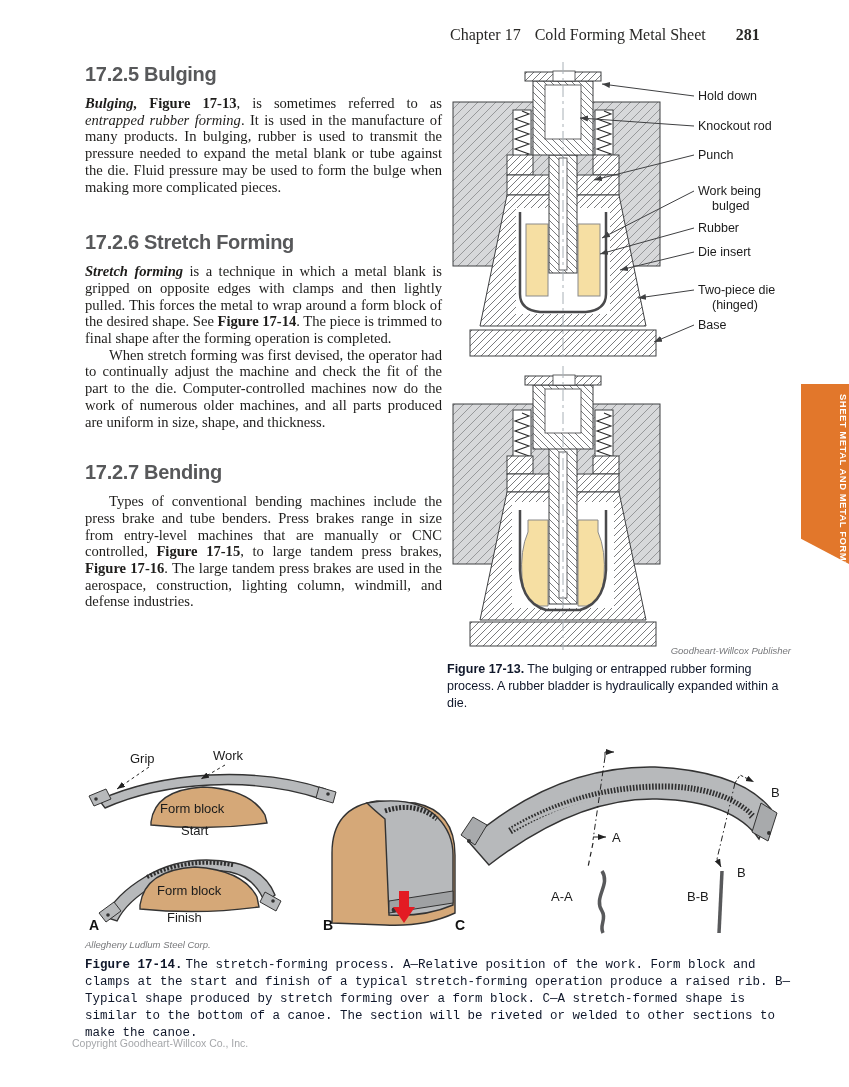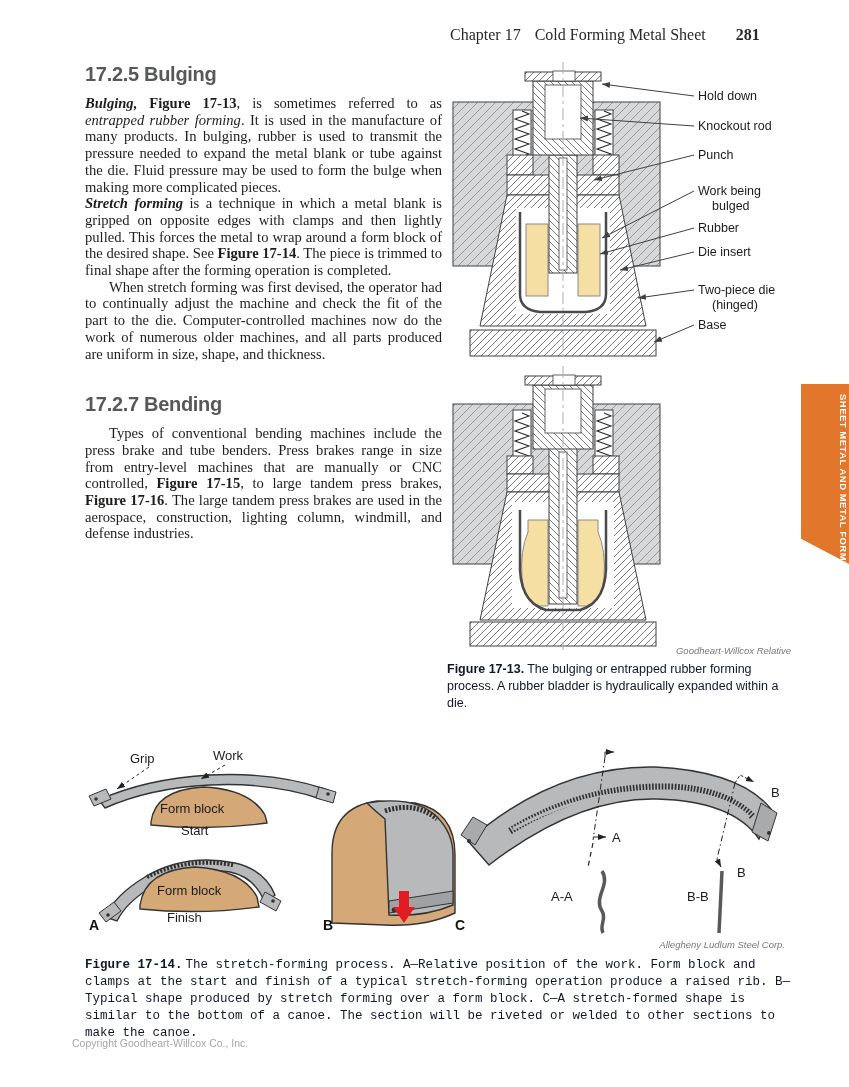--- a/index.html
+++ b/index.html
@@ -34,21 +34,21 @@
   
   .side-tab{position:absolute;left:801px;top:384px;width:48px;height:180px;background:#E2772B;
         clip-path:polygon(0 0,100% 0,100% 100%,0 86%);}
   .side-tab .tab-text{position:absolute;top:0;left:0;width:158px;height:48px;line-height:48px;
         transform:rotate(90deg) translateY(-48px);transform-origin:0 0;
         font:bold 9.5px "Liberation Sans",sans-serif;letter-spacing:0.5px;color:#ffffff;
         padding-left:10px;white-space:nowrap;}
 
   
   .fig14-svg{position:absolute;left:85px;top:745px;}
-  .credit14{left:85px;top:939px;width:700px;text-align:right;font-style:italic;}
+  .credit14{left:85px;top:939px;width:700px;text-align:left;font-style:italic;}
   .caption14{left:85px;top:957px;width:716px;font-family:Liberation Mono, monospace;}
 
   .copyright{position:absolute;left:72px;top:1037px;font:10.5px "Liberation Sans",sans-serif;
         color:#A5A7AA;}
 
   svg text{font-family:"Liberation Sans",sans-serif;}
   .dlabel{font-size:12.5px;fill:#1b1b1b;}
   .plabel{font-size:13px;fill:#1b1b1b;}
   .partletter{font-size:14px;font-weight:bold;fill:#111;}
 </style>
@@ -60,20 +60,21 @@
   <div class="running-head">
     <span class="chap">Chapter 17</span>
     <span class="title">Cold Forming Metal Sheet</span>
     <span class="pagenum">281</span>
   </div>
 
   <div class="left-col">
     <h2>17.2.5 Bulging</h2>
     <p class="para"><span class="run-b run-i">Bulging,</span><span> </span><span class="run-b">Figure 17-13</span><span>, is sometimes referred to as </span><span class="run-i">entrapped rubber forming</span><span>. It is used in the manufacture of many products. In bulging, rubber is used to transmit the pressure needed to expand the metal blank or tube against the die. Fluid pressure may be used to form the bulge when making more complicated pieces.</span></p>
 
+    <h2 class="gap1">17.2.6 Stretch Forming</h2>
     <p class="para"><span class="run-b run-i">Stretch forming</span><span> is a technique in which a metal blank is gripped on opposite edges with clamps and then lightly pulled. This forces the metal to wrap around a form block of the desired shape. See </span><span class="run-b">Figure 17-14</span><span>. The piece is trimmed to final shape after the forming operation is completed.</span></p>
     <p class="para indent"><span>When stretch forming was first devised, the operator had to continually adjust the machine and check the fit of the part to the die. Computer-controlled machines now do the work of numerous older machines, and all parts produced are uniform in size, shape, and thickness.</span></p>
 
     <h2 class="gap2">17.2.7 Bending</h2>
     <p class="para indent"><span>Types of conventional bending machines include the press brake and tube benders. Press brakes range in size from entry-level machines that are manually or CNC controlled, </span><span class="run-b">Figure 17-15</span><span>, to large tandem press brakes, </span><span class="run-b">Figure 17-16</span><span>. The large tandem press brakes are used in the aerospace, construction, lighting column, windmill, and defense industries.</span></p>
   </div>
 
   <svg class="fig13-svg" width="350" height="592" viewBox="0 0 350 592">
     <defs>
       <pattern id="hA" width="7" height="7" patternUnits="userSpaceOnUse">
@@ -158,21 +159,21 @@
         <text class="dlabel" x="262" y="152">bulged</text>
         <text class="dlabel" x="248" y="174">Rubber</text>
         <text class="dlabel" x="248" y="198">Die insert</text>
         <text class="dlabel" x="248" y="236">Two-piece die</text>
         <text class="dlabel" x="262" y="251">(hinged)</text>
         <text class="dlabel" x="248" y="271">Base</text>
       </g>
     </g>
   </svg>
 
-  <div class="fig-credit credit13">Goodheart-Willcox Relative</div>
+  <div class="fig-credit credit13">Goodheart-Willcox Publisher</div>
   <div class="caption caption13">
     <span class="cap-label">Figure 17-13.</span><span>The bulging or entrapped rubber forming process. A rubber bladder is hydraulically expanded within a die.</span>
   </div>
 
   <div class="side-tab">
     <div class="tab-text">SHEET METAL AND METAL FORMING</div>
   </div>
 
   <svg class="fig14-svg" width="715" height="192" viewBox="0 0 715 192">
     <defs>

